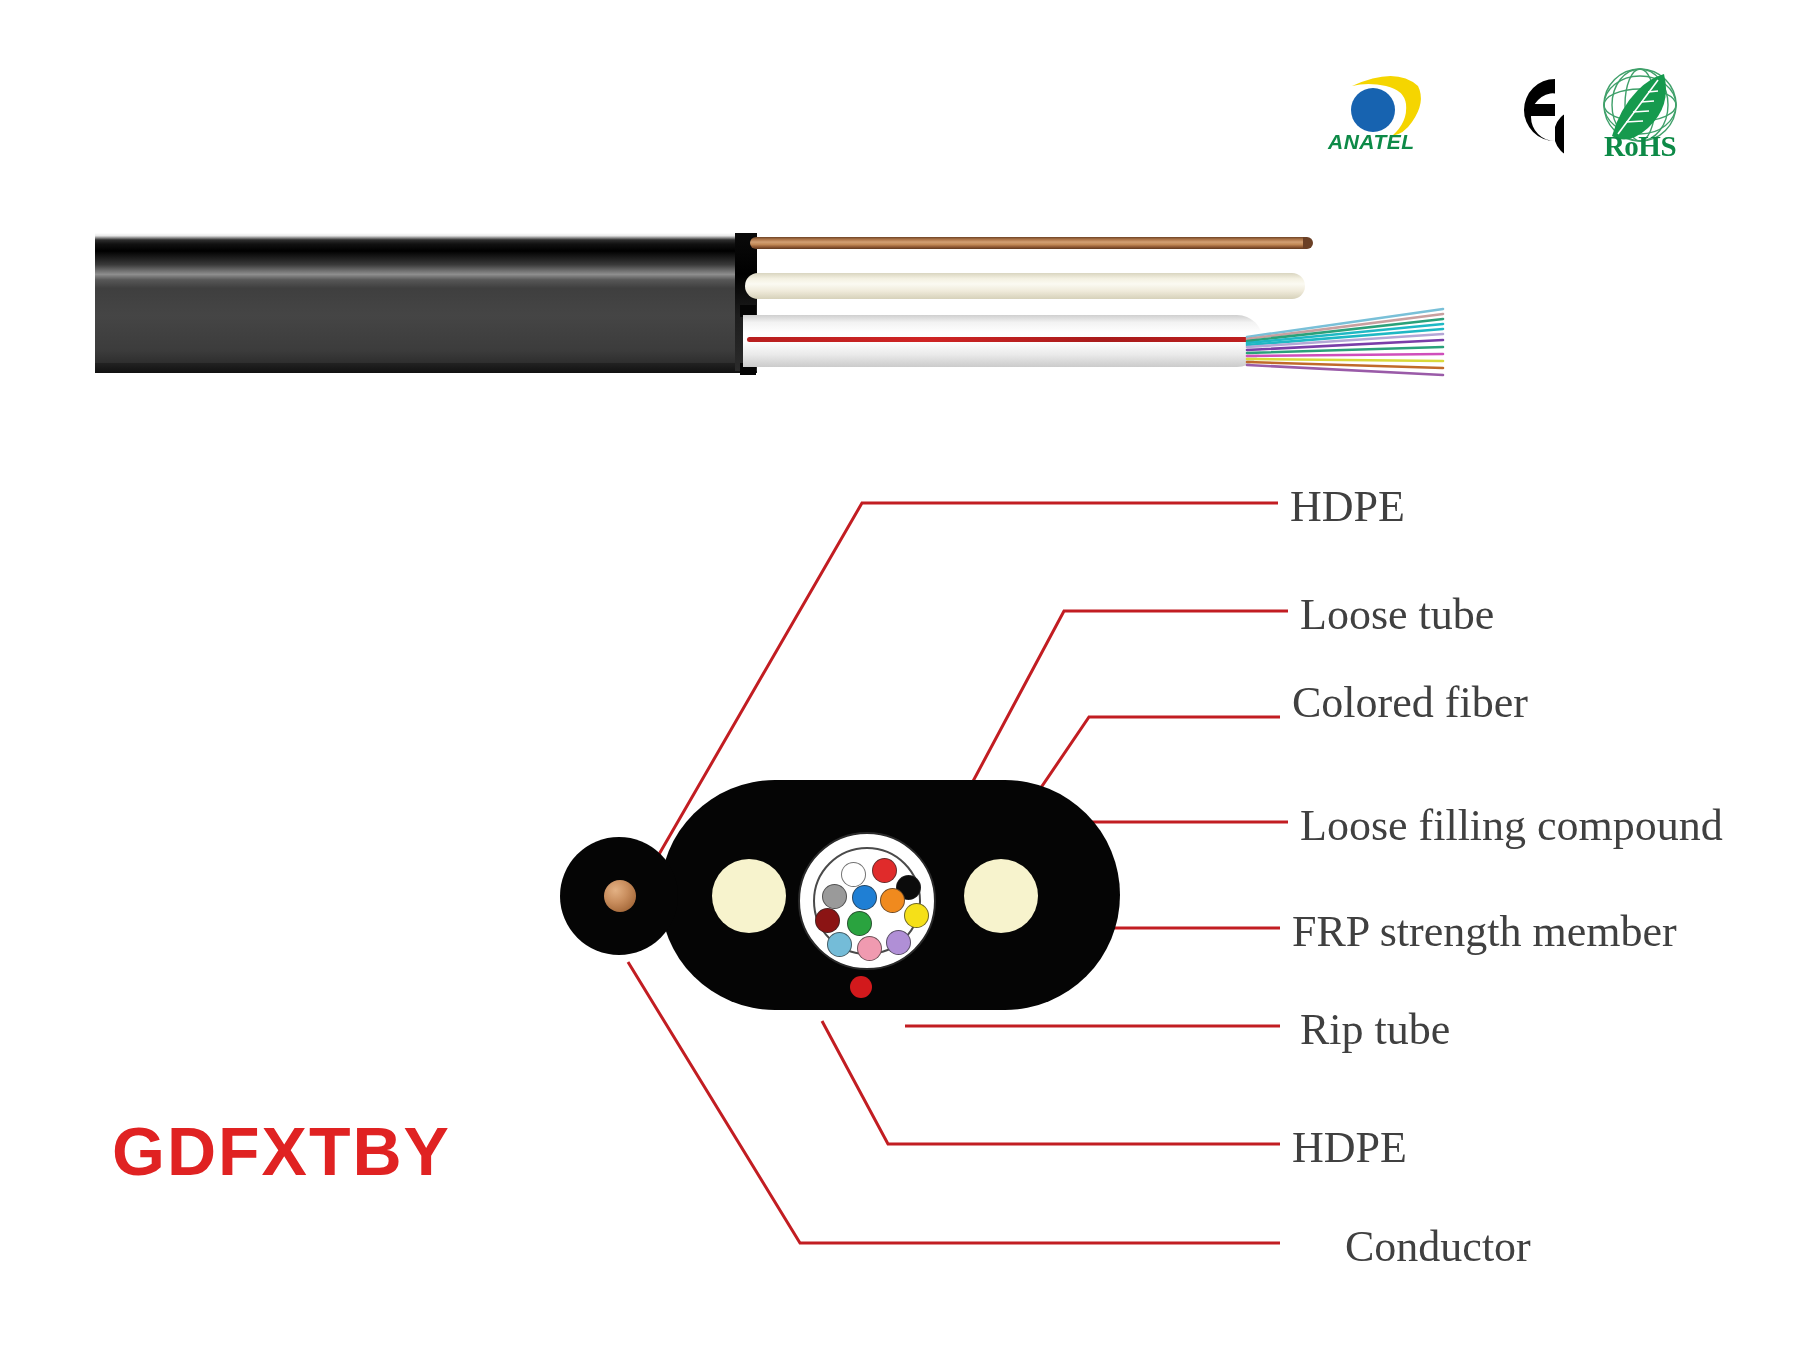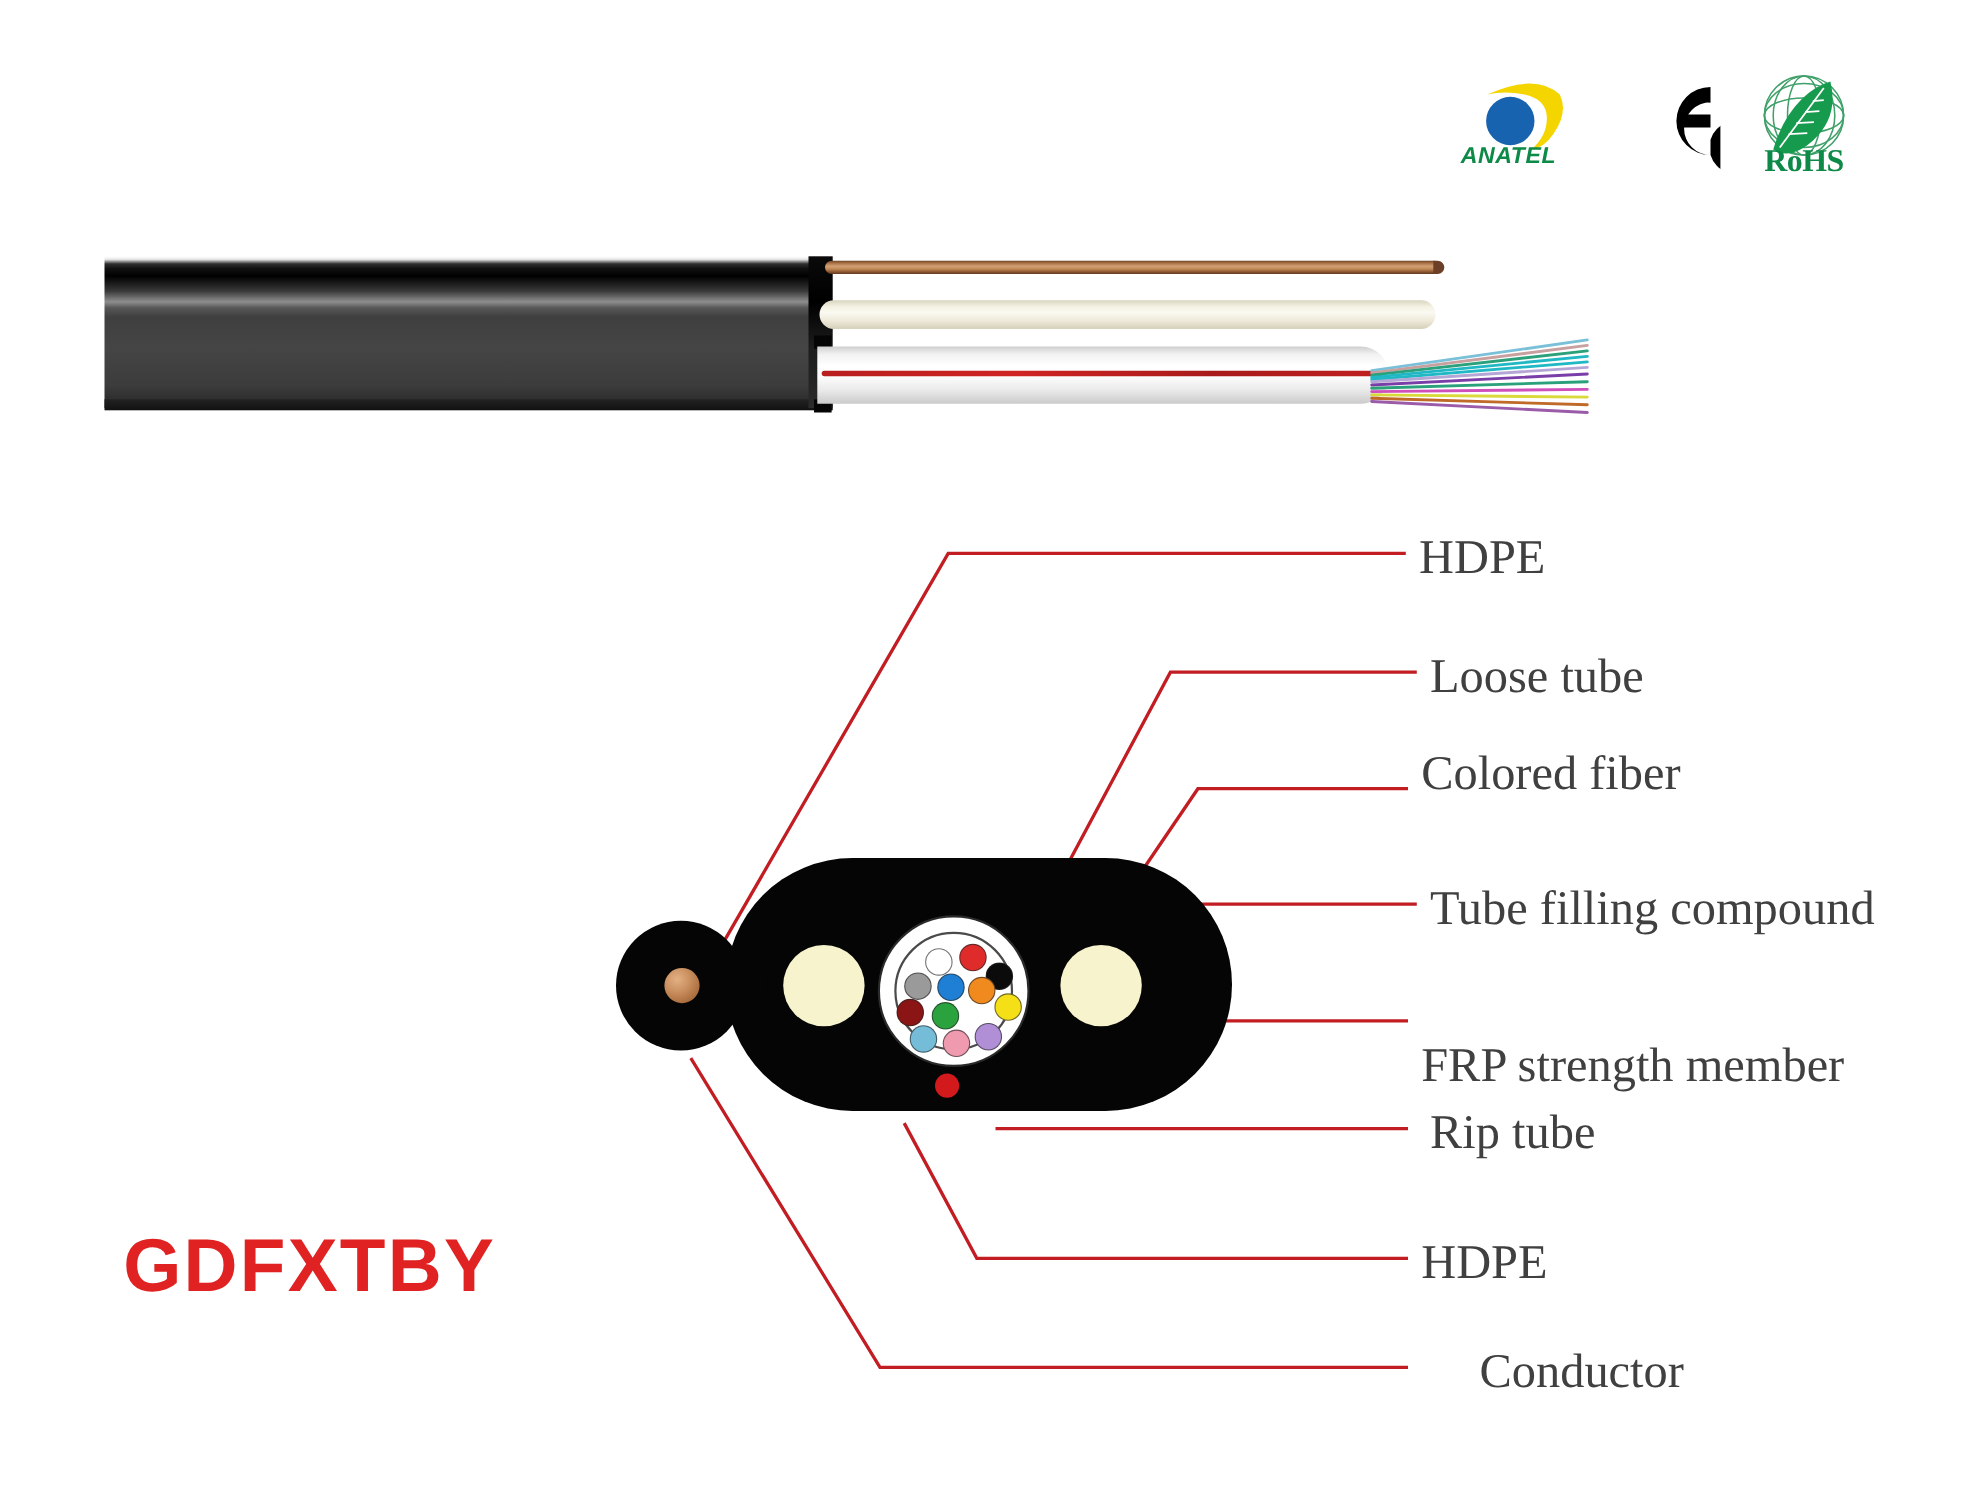--- a/index.html
+++ b/index.html
@@ -280,21 +280,21 @@
     <div class="fiber" style="left: 267px; top: 152px; background: rgb(116, 188, 216);"></div>
     <div class="fiber" style="left: 297px; top: 156px; background: rgb(240, 154, 176);"></div>
     <div class="fiber" style="left: 326px; top: 150px; background: rgb(176, 143, 214);"></div>
 
     <div class="ripcord-dot"></div>
   </div>
 
   <div class="label" style="left:1290px;top:485px;">HDPE</div>
   <div class="label" style="left:1300px;top:593px;">Loose tube</div>
   <div class="label" style="left:1292px;top:681px;">Colored fiber</div>
-  <div class="label" style="left:1300px;top:804px;">Tube filling compound</div>
-  <div class="label" style="left:1292px;top:910px;margin-top:37px;">FRP strength member</div>
+  <div class="label" style="left:1300px;top:804px;">Loose filling compound</div>
+  <div class="label" style="left:1292px;top:910px;">FRP strength member</div>
   <div class="label" style="left:1300px;top:1008px;">Rip tube</div>
   <div class="label" style="left:1292px;top:1126px;">HDPE</div>
   <div class="label" style="left:1345px;top:1225px;">Conductor</div>
 
   <div id="model-name">GDFXTBY</div>
 
 </div>
 
 </body></html>

